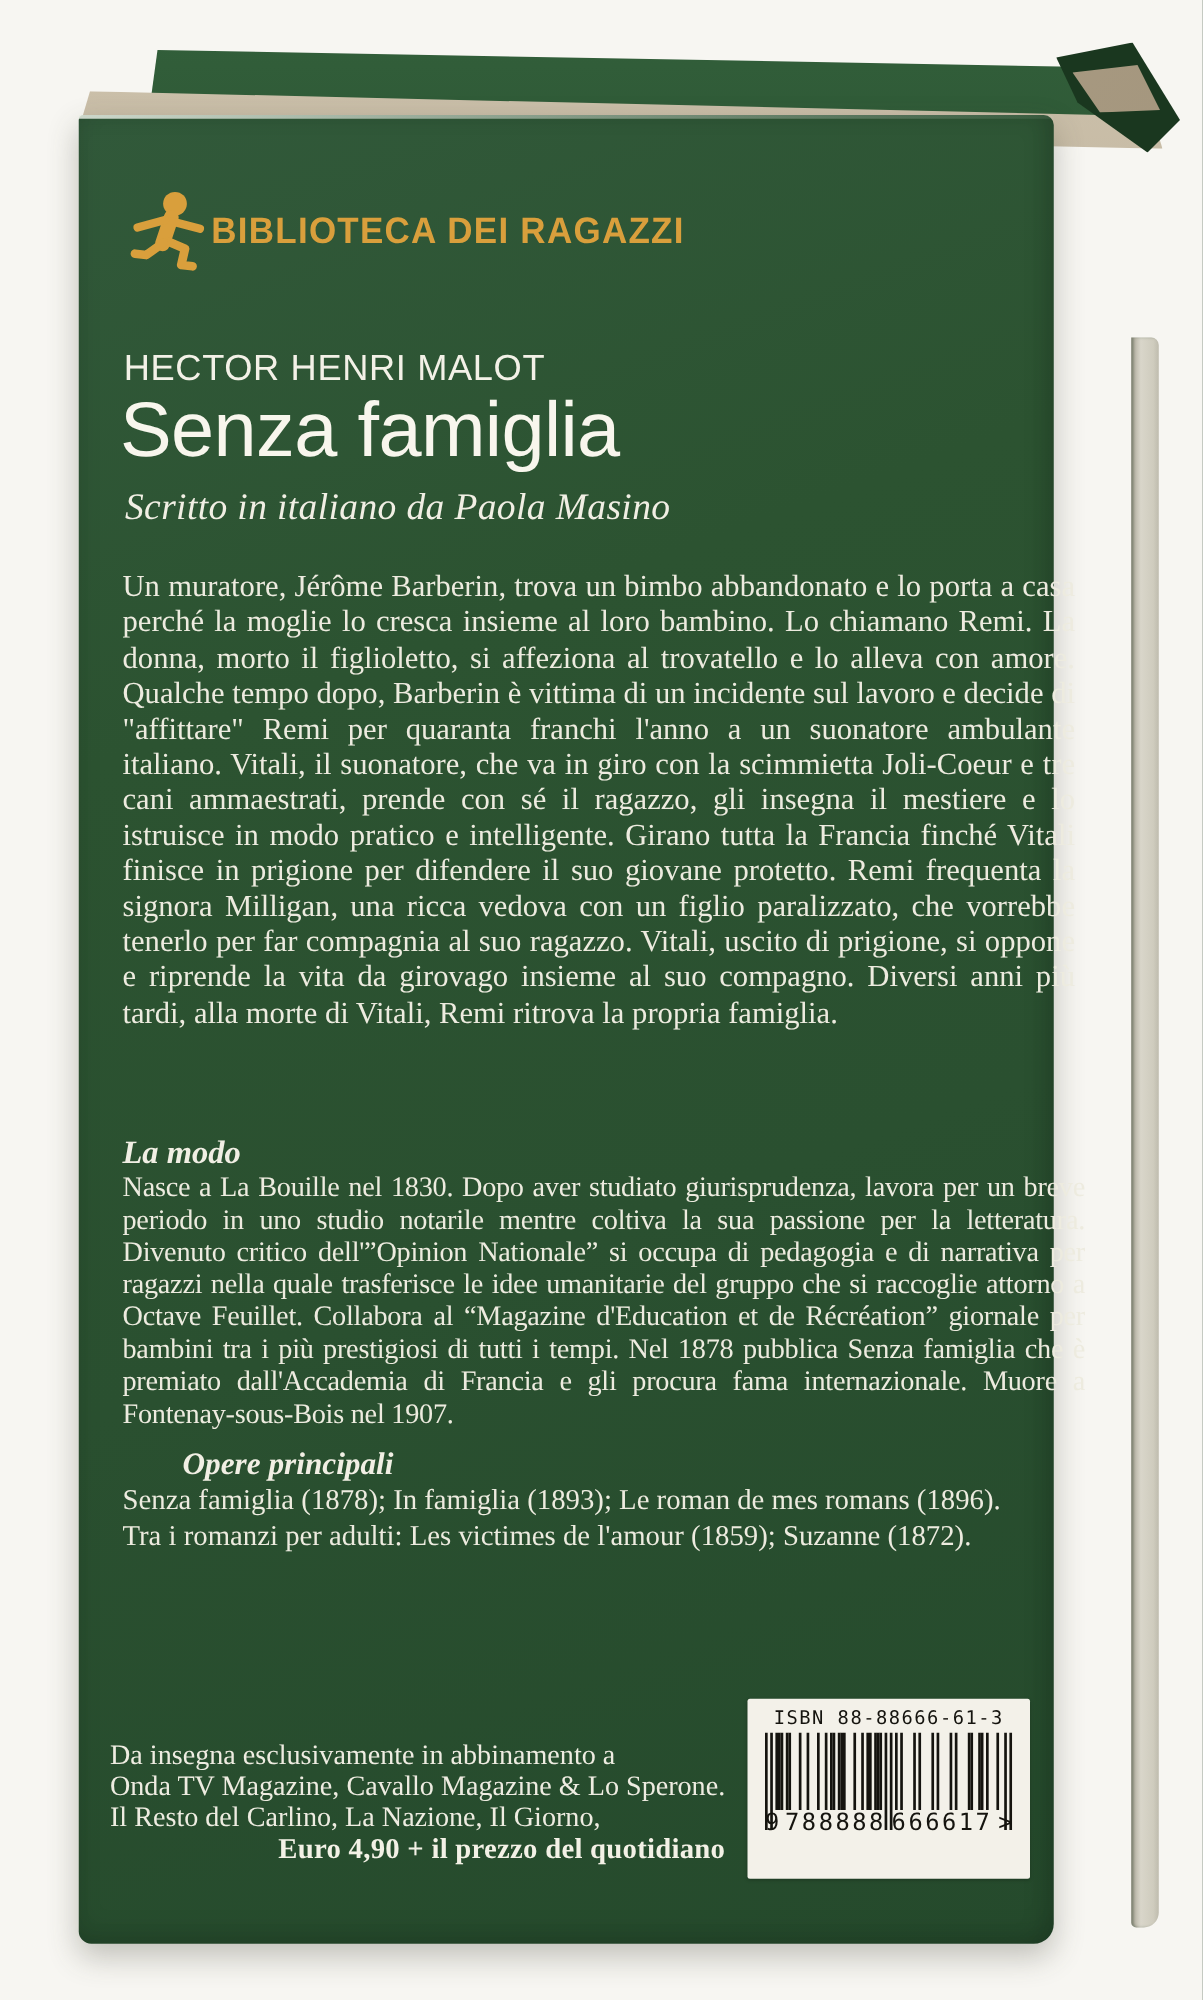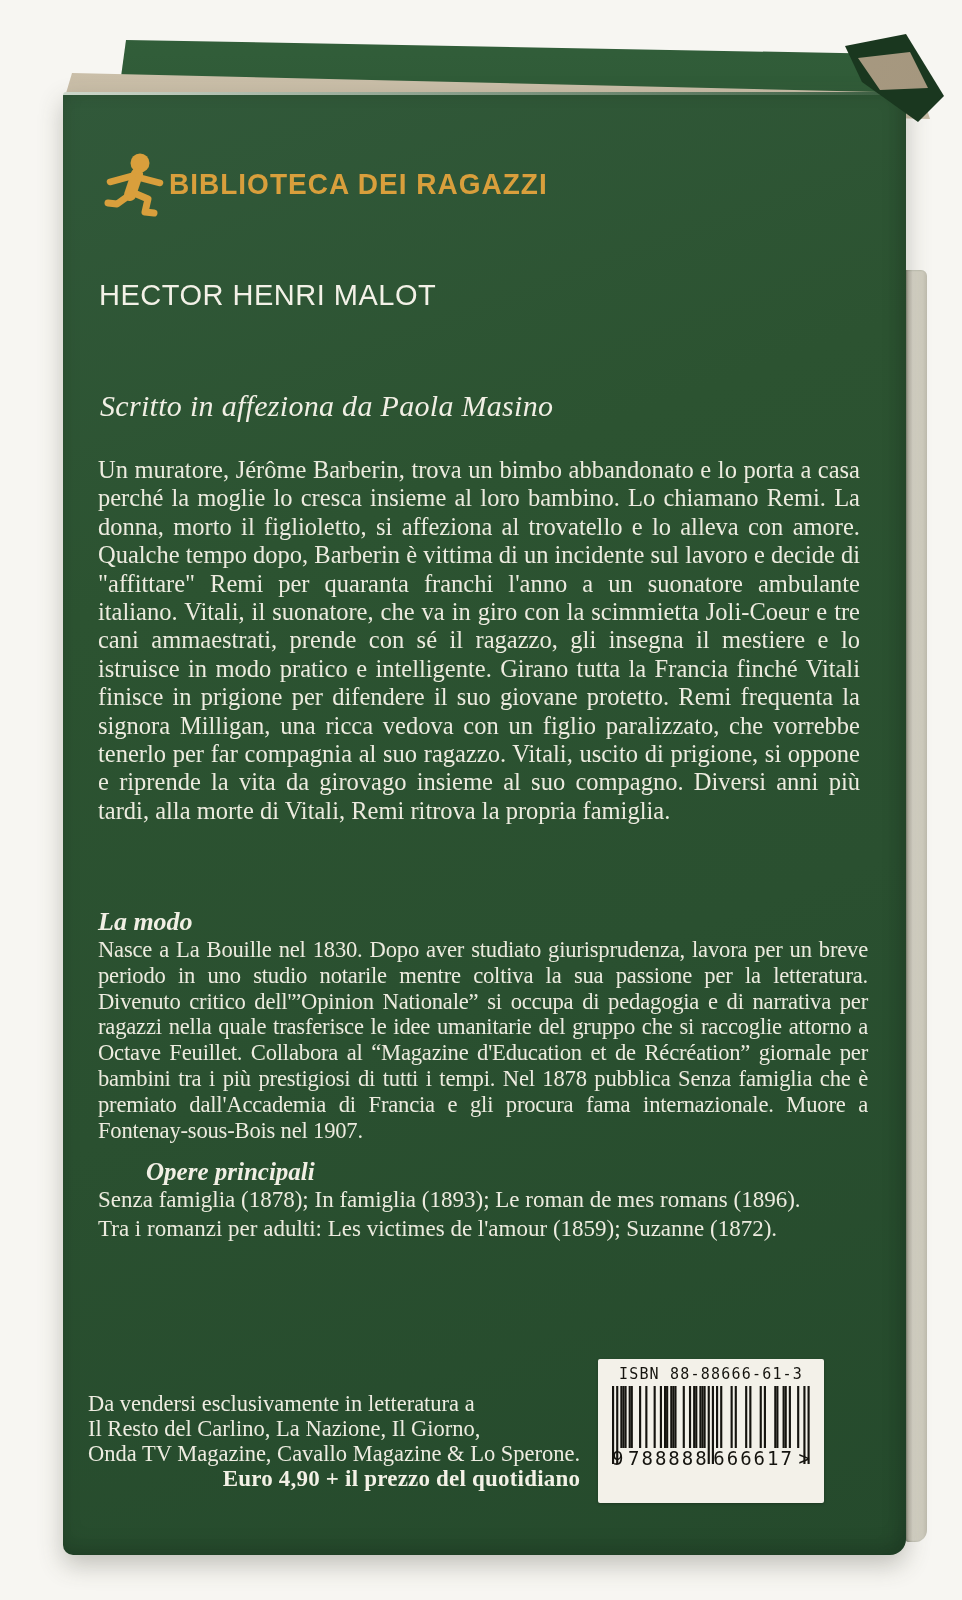--- a/index.html
+++ b/index.html
@@ -29,21 +29,21 @@
     background:linear-gradient(120deg,#b4a68f,#97896f);
     clip-path:polygon(858px 58px, 910px 52px, 928px 88px, 880px 90px);
   }
   .pages-right{
     position:absolute; left:905px; top:270px; width:22px; height:1272px; z-index:1;
     background:linear-gradient(90deg,#aaa697 0%,#d9d6ca 35%,#cfccbe 80%,#bfbcae 100%);
     border-radius:0 6px 12px 4px;
     box-shadow:inset 2px 0 2px rgba(40,60,40,.35);
   }
   .cover{
-    position:absolute; left:63px; top:92px; width:843px; height:1463px; z-index:3;
+    position:absolute; left:63px; top:92px; width:780px; height:1463px; z-index:3;
     background:linear-gradient(160deg,#31593a 0%,#2c5331 30%,#2a5030 60%,#254a2c 100%);
     border-radius:4px 8px 16px 10px;
     box-shadow:0 10px 24px rgba(70,70,55,.30), inset -8px 0 18px rgba(0,0,0,.12), inset 0 -10px 20px rgba(0,0,0,.10);
   }
   .cover::before{ 
     content:""; position:absolute; top:0; left:0; right:0; height:3px;
     background:linear-gradient(90deg,rgba(232,238,228,.85),rgba(232,238,228,.08));
     border-radius:4px 8px 0 0;
   }
   
@@ -137,36 +137,37 @@
           <path d="M28 23 L6 29" stroke-width="6.5"></path>
           <path d="M30 40 L44 46 L41 59 L50 60" stroke-width="7"></path>
           <path d="M27 41 L13 51 L4 50" stroke-width="7"></path>
         </g>
       </svg>
       <span class="logo-text">BIBLIOTECA DEI RAGAZZI</span>
     </div>
 
     <div class="author">HECTOR HENRI MALOT</div>
 
-
-    <div class="subtitle">Scritto in affeziona da Paola Masino</div>
+    <h1 class="title">Senza famiglia</h1>
+
+    <div class="subtitle">Scritto in italiano da Paola Masino</div>
 
     <p class="synopsis">Un muratore, Jérôme Barberin, trova un bimbo abbandonato e lo porta a casa perché la moglie lo cresca insieme al loro bambino. Lo chiamano Remi. La donna, morto il figlioletto, si affeziona al trovatello e lo alleva con amore. Qualche tempo dopo, Barberin è vittima di un incidente sul lavoro e decide di "affittare" Remi per quaranta franchi l'anno a un suonatore ambulante italiano. Vitali, il suonatore, che va in giro con la scimmietta Joli-Coeur e tre cani ammaestrati, prende con sé il ragazzo, gli insegna il mestiere e lo istruisce in modo pratico e intelligente. Girano tutta la Francia finché Vitali finisce in prigione per difendere il suo giovane protetto. Remi frequenta la signora Milligan, una ricca vedova con un figlio paralizzato, che vorrebbe tenerlo per far compagnia al suo ragazzo. Vitali, uscito di prigione, si oppone e riprende la vita da girovago insieme al suo compagno. Diversi anni più tardi, alla morte di Vitali, Remi ritrova la propria famiglia.</p>
 
     <div class="bio-heading">La modo</div>
     <p class="bio">Nasce a La Bouille nel 1830. Dopo aver studiato giurisprudenza, lavora per un breve periodo in uno studio notarile mentre coltiva la sua passione per la letteratura. Divenuto critico dell'”Opinion Nationale” si occupa di pedagogia e di narrativa per ragazzi nella quale trasferisce le idee umanitarie del gruppo che si raccoglie attorno a Octave Feuillet. Collabora al “Magazine d'Education et de Récréation” giornale per bambini tra i più prestigiosi di tutti i tempi. Nel 1878 pubblica Senza famiglia che è premiato dall'Accademia di Francia e gli procura fama internazionale. Muore a Fontenay-sous-Bois nel 1907.</p>
 
     <div class="works-heading">Opere principali</div>
     <p class="works-line1">Senza famiglia (1878); In famiglia (1893); Le roman de mes romans (1896).</p>
     <p class="works-line2">Tra i romanzi per adulti: Les victimes de l'amour (1859); Suzanne (1872).</p>
 
     <div class="sales">
-      <div>Da vendersi esclusivamente in letteratura a</div>
+      <div>Da insegna esclusivamente in abbinamento a</div>
+      <div>Onda TV Magazine, Cavallo Magazine &amp; Lo Sperone.</div>
       <div>Il Resto del Carlino, La Nazione, Il Giorno,</div>
-      <div>Onda TV Magazine, Cavallo Magazine &amp; Lo Sperone.</div>
       <div class="price">Euro 4,90 + il prezzo del quotidiano</div>
     </div>
 
     <div class="barcode-label">
       <div class="isbn-line">ISBN 88-88666-61-3</div>
       <svg id="ean-svg" class="ean-svg" width="198" height="80" viewBox="0 0 198 80">
           <rect x="0.00" y="0" width="2.14" height="78" fill="#15140f"></rect>
           <rect x="4.16" y="0" width="2.14" height="78" fill="#15140f"></rect>
           <rect x="8.32" y="0" width="2.14" height="62" fill="#15140f"></rect>
           <rect x="10.40" y="0" width="2.14" height="62" fill="#15140f"></rect>

